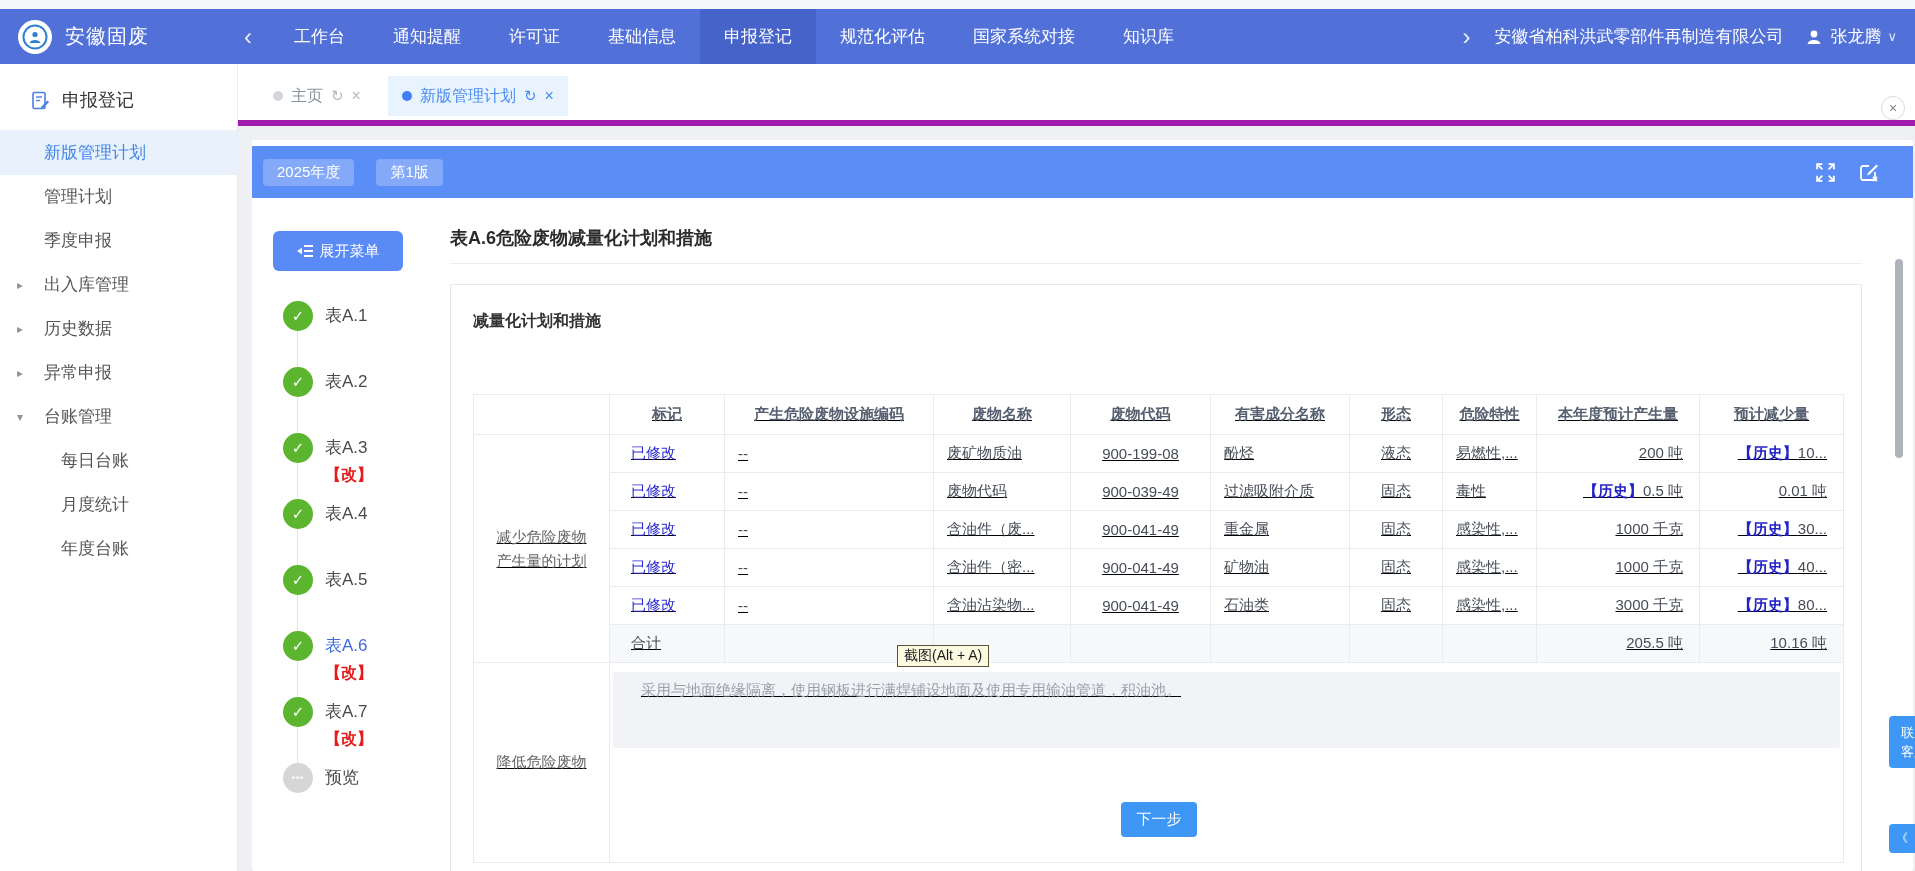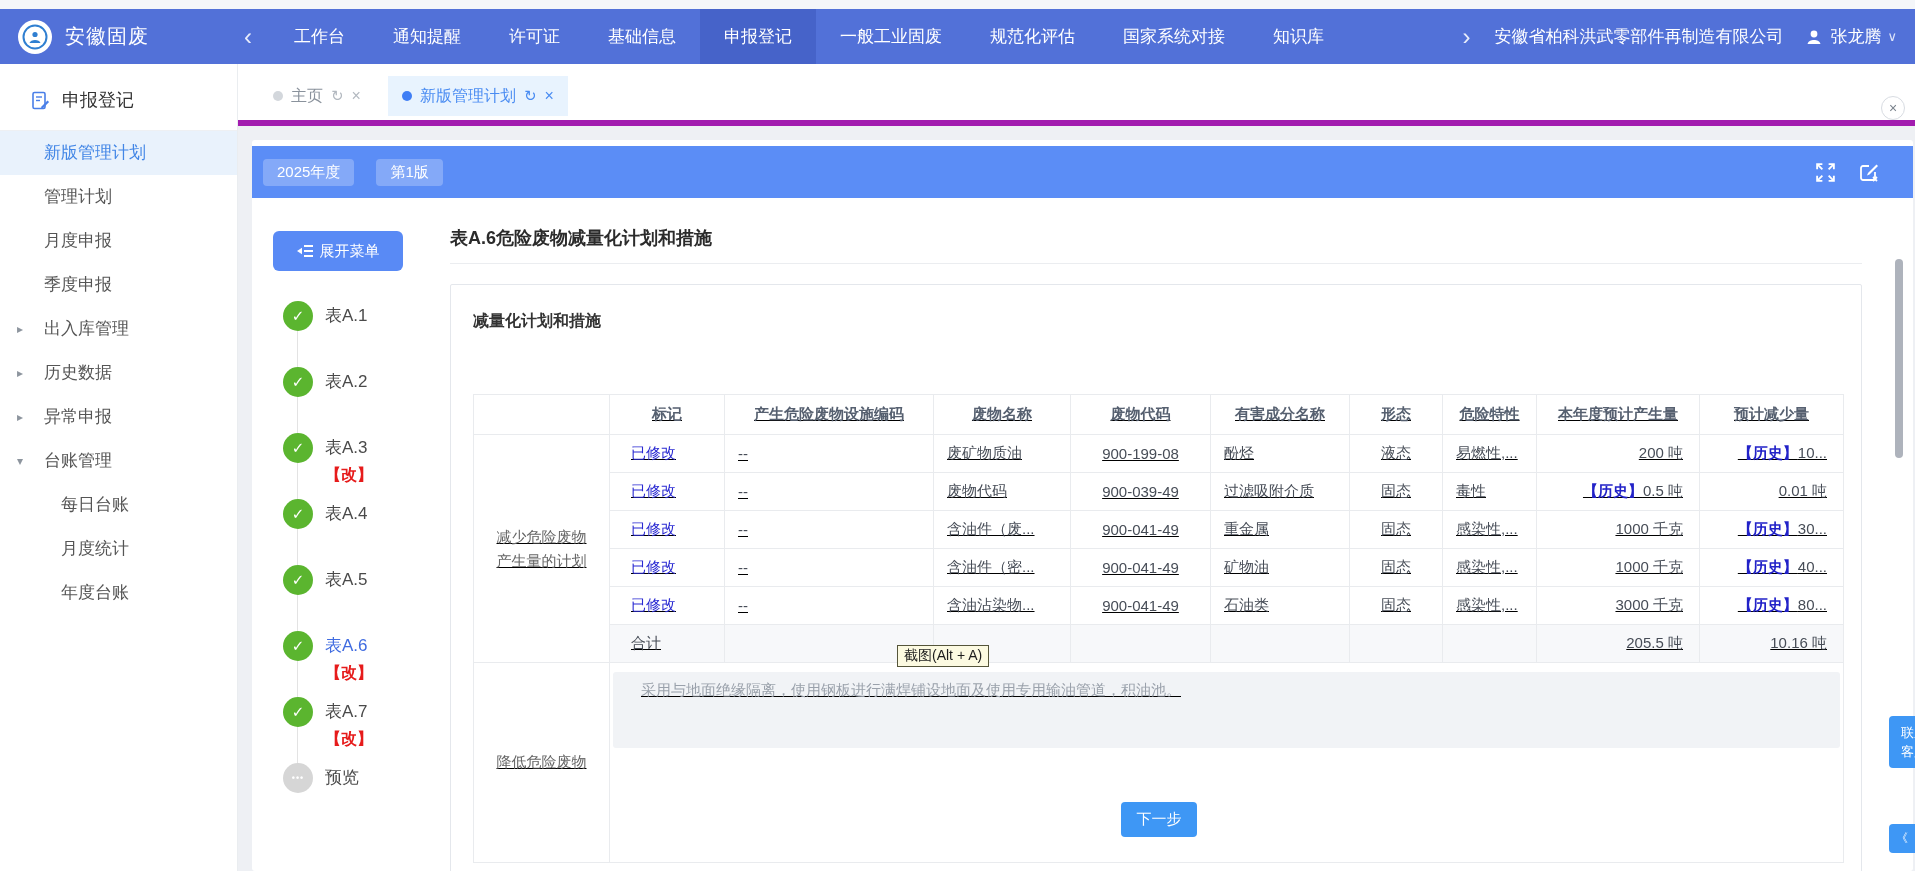--- a/index.html
+++ b/index.html
@@ -106,21 +106,20 @@
     </svg>
   </div>
   <div class="brand">安徽固废</div>
   <div class="chev-l">‹</div>
   <div class="top-nav">
       <div class="nav-item">工作台</div>
       <div class="nav-item">通知提醒</div>
       <div class="nav-item">许可证</div>
       <div class="nav-item">基础信息</div>
       <div class="nav-item active">申报登记</div>
-      <div class="nav-item">一般工业固废</div>
       <div class="nav-item">规范化评估</div>
       <div class="nav-item">国家系统对接</div>
       <div class="nav-item">知识库</div>
     </div>
   <div class="top-right">
     <div class="chev-r">›</div>
     <div class="company">安徽省柏科洪武零部件再制造有限公司</div>
     <svg width="18" height="18" viewBox="0 0 18 18">
       <circle cx="9" cy="6" r="3.4" fill="#fff"></circle>
       <path d="M2.5 16 c1-5.5 12-5.5 13 0 z" fill="#fff"></path>
@@ -137,21 +136,20 @@
         <rect x="3" y="2.5" width="12" height="16" rx="1.5" fill="none" stroke="#4a7fe8" stroke-width="1.6"></rect>
         <line x1="6" y1="7" x2="12" y2="7" stroke="#4a7fe8" stroke-width="1.4"></line>
         <line x1="6" y1="10.5" x2="10" y2="10.5" stroke="#4a7fe8" stroke-width="1.4"></line>
         <path d="M11.5 16.5 l6-6 1.6 1.6 -6 6 -2.2 .6 z" fill="#4a7fe8"></path>
       </svg>
       <span class="side-header-label">申报登记</span>
     </div>
     <div class="menu">
         <div class="menu-item active"><span>新版管理计划</span></div>
         <div class="menu-item"><span>管理计划</span></div>
-        <div class="menu-item"><span>月度申报</span></div>
         <div class="menu-item"><span>季度申报</span></div>
         <div class="menu-item"><span class="arrow">▸</span><span>出入库管理</span></div>
         <div class="menu-item"><span class="arrow">▸</span><span>历史数据</span></div>
         <div class="menu-item"><span class="arrow">▸</span><span>异常申报</span></div>
         <div class="menu-item"><span class="arrow">▾</span><span>台账管理</span></div>
         <div class="menu-item child"><span>每日台账</span></div>
         <div class="menu-item child"><span>月度统计</span></div>
         <div class="menu-item child"><span>年度台账</span></div>
       </div>
   </div>

